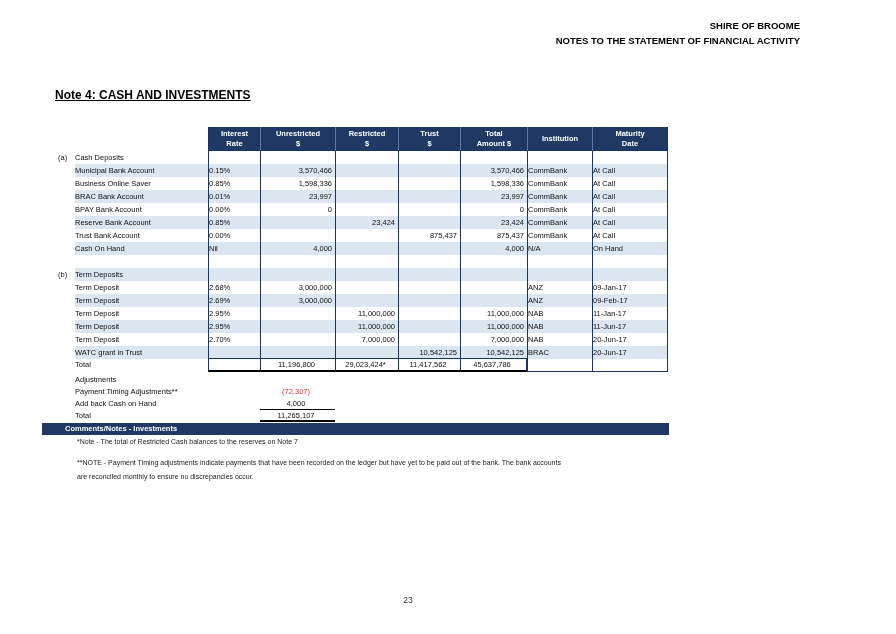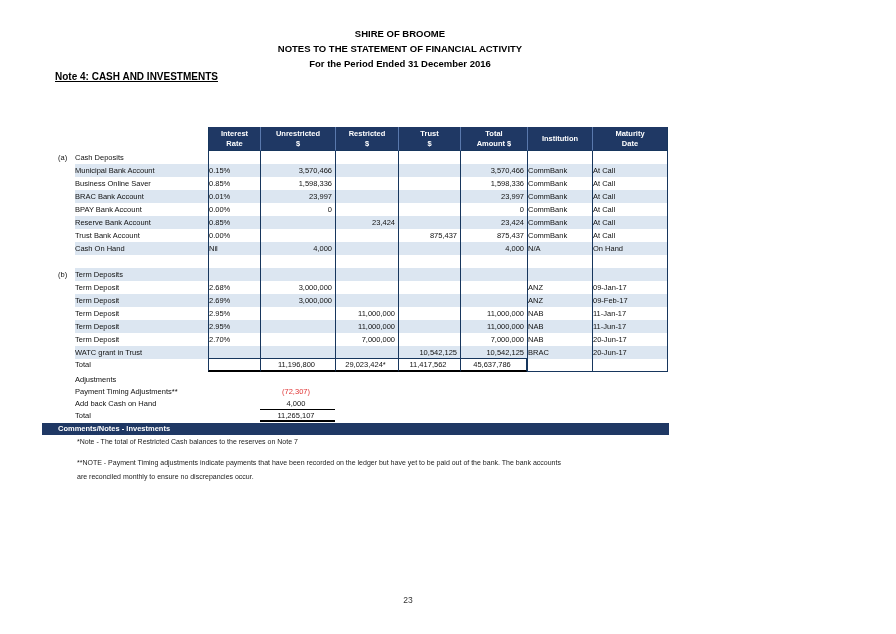--- a/index.html
+++ b/index.html
@@ -3,24 +3,24 @@
 <meta charset="utf-8">
 <style>
   :root{
     --navy:#1f3864; --hdiv:#5a79ad; --bd:#17365d; --shade:#dce6f1;
     --bar:#1f3864; --neg:#e03333;
   }
   *{box-sizing:border-box}
   body{margin:0;background:#fff;font-family:"Liberation Sans",sans-serif;color:#111}
   .page{position:relative;width:896px;height:634px;background:#fff;overflow:hidden}
 
-  .doc-header{position:absolute;top:26px;left:0;width:800px;text-align:center;
+  .doc-header{position:absolute;top:18px;left:0;width:800px;text-align:right;
     font-weight:bold;font-size:9.5px;line-height:15px;color:#000}
 
-  .note-title{position:absolute;top:71px;left:55px;font-size:10px;font-weight:bold;
+  .note-title{position:absolute;top:88px;left:55px;font-size:12px;font-weight:bold;
     text-decoration:underline;color:#000}
 
   .grid{display:grid;grid-template-columns:20px 133px 52px 75px 63px 62px 67px 65px 76px;font-size:7.5px}
   .tbl{position:absolute;top:127px;left:55px}
 
   .hpad{height:24px}
   .hcell{height:24px;background:var(--navy);color:#fff;font-weight:bold;text-align:center;
     display:flex;flex-direction:column;justify-content:center;line-height:10px;
     border-left:1px solid var(--hdiv);border-bottom:1px solid var(--bd)}
   .hcell.first{border-left:1px solid var(--bd)}
@@ -42,37 +42,36 @@
   .tcell.last{border-right:1px solid var(--bd)}
 
   .adjgrid{position:absolute;top:374px;left:55px;grid-auto-rows:12px}
   .aval{height:12px;line-height:11px;text-align:center;padding-right:3px}
   .aval.neg{color:var(--neg)}
   .aval.ul{border-bottom:1px solid #000}
   .aval.thick{font-weight:normal;border-bottom:2.5px solid #000}
   .alabel{height:12px;line-height:12px}
 
   .comments-bar{position:absolute;top:423px;left:42px;width:627px;height:12px;background:var(--bar);
-    color:#fff;font-size:7.5px;font-weight:bold;line-height:12px;padding-left:16px}
+    color:#fff;font-size:7.5px;font-weight:bold;line-height:12px;padding-left:23px}
   .note-line{position:absolute;left:77px;font-size:7px;color:#222;white-space:nowrap}
   .n1{top:438px}
   .n2a{top:459px}
   .n2b{top:473px}
 
   .page-number{position:absolute;top:595px;left:0;width:816px;text-align:center;font-size:8.5px;color:#333}
 </style>
 </head>
 <body>
 
 <div class="page">
 
   <div class="doc-header">
     <div>SHIRE OF BROOME</div>
     <div>NOTES TO THE STATEMENT OF FINANCIAL ACTIVITY</div>
-    <div>For the Period Ended 31 December 2016</div>
   </div>
 
   <div class="note-title">Note 4: CASH AND INVESTMENTS</div>
 
   <div class="grid tbl" id="cash-table">
       <div class="hpad"></div>
       <div class="hpad"></div>
       <div class="hcell first">
         <span>Interest</span>
         <span>Rate</span>

